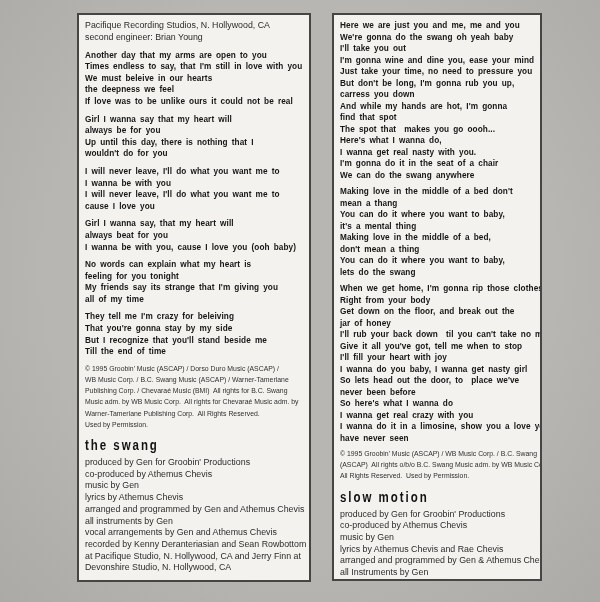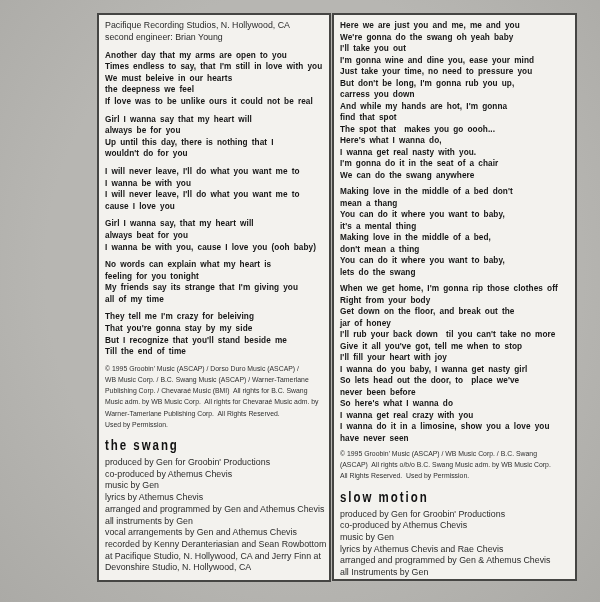--- a/index.html
+++ b/index.html
@@ -20,22 +20,22 @@
     background: radial-gradient(ellipse at 50% 45%, #b7b6b2 60%, #abaaa6 100%);
   }
   .page {
     position: absolute;
     background: #f3f2ee;
     border: 2px solid #454543;
     box-sizing: border-box;
     padding: 4px 0 0 6px;
     overflow: hidden;
   }
-  .left-page  { left: 77px;  top: 13px; width: 234px; height: 569px; margin-left: 20px; }
-  .right-page { left: 332px; top: 13px; width: 245px; height: 568px; }
+  .left-page  { left: 77px;  top: 13px; width: 234px; height: 569px; }
+  .right-page { left: 332px; top: 13px; width: 210px; height: 568px; }
 
   .session {
     font-size: 9.6px;
     line-height: 11.8px;
     color: #2b2b2b;
     white-space: pre;
     transform: scaleX(0.92);
     transform-origin: 0 0;
     margin: 0 0 6px 0;
   }

